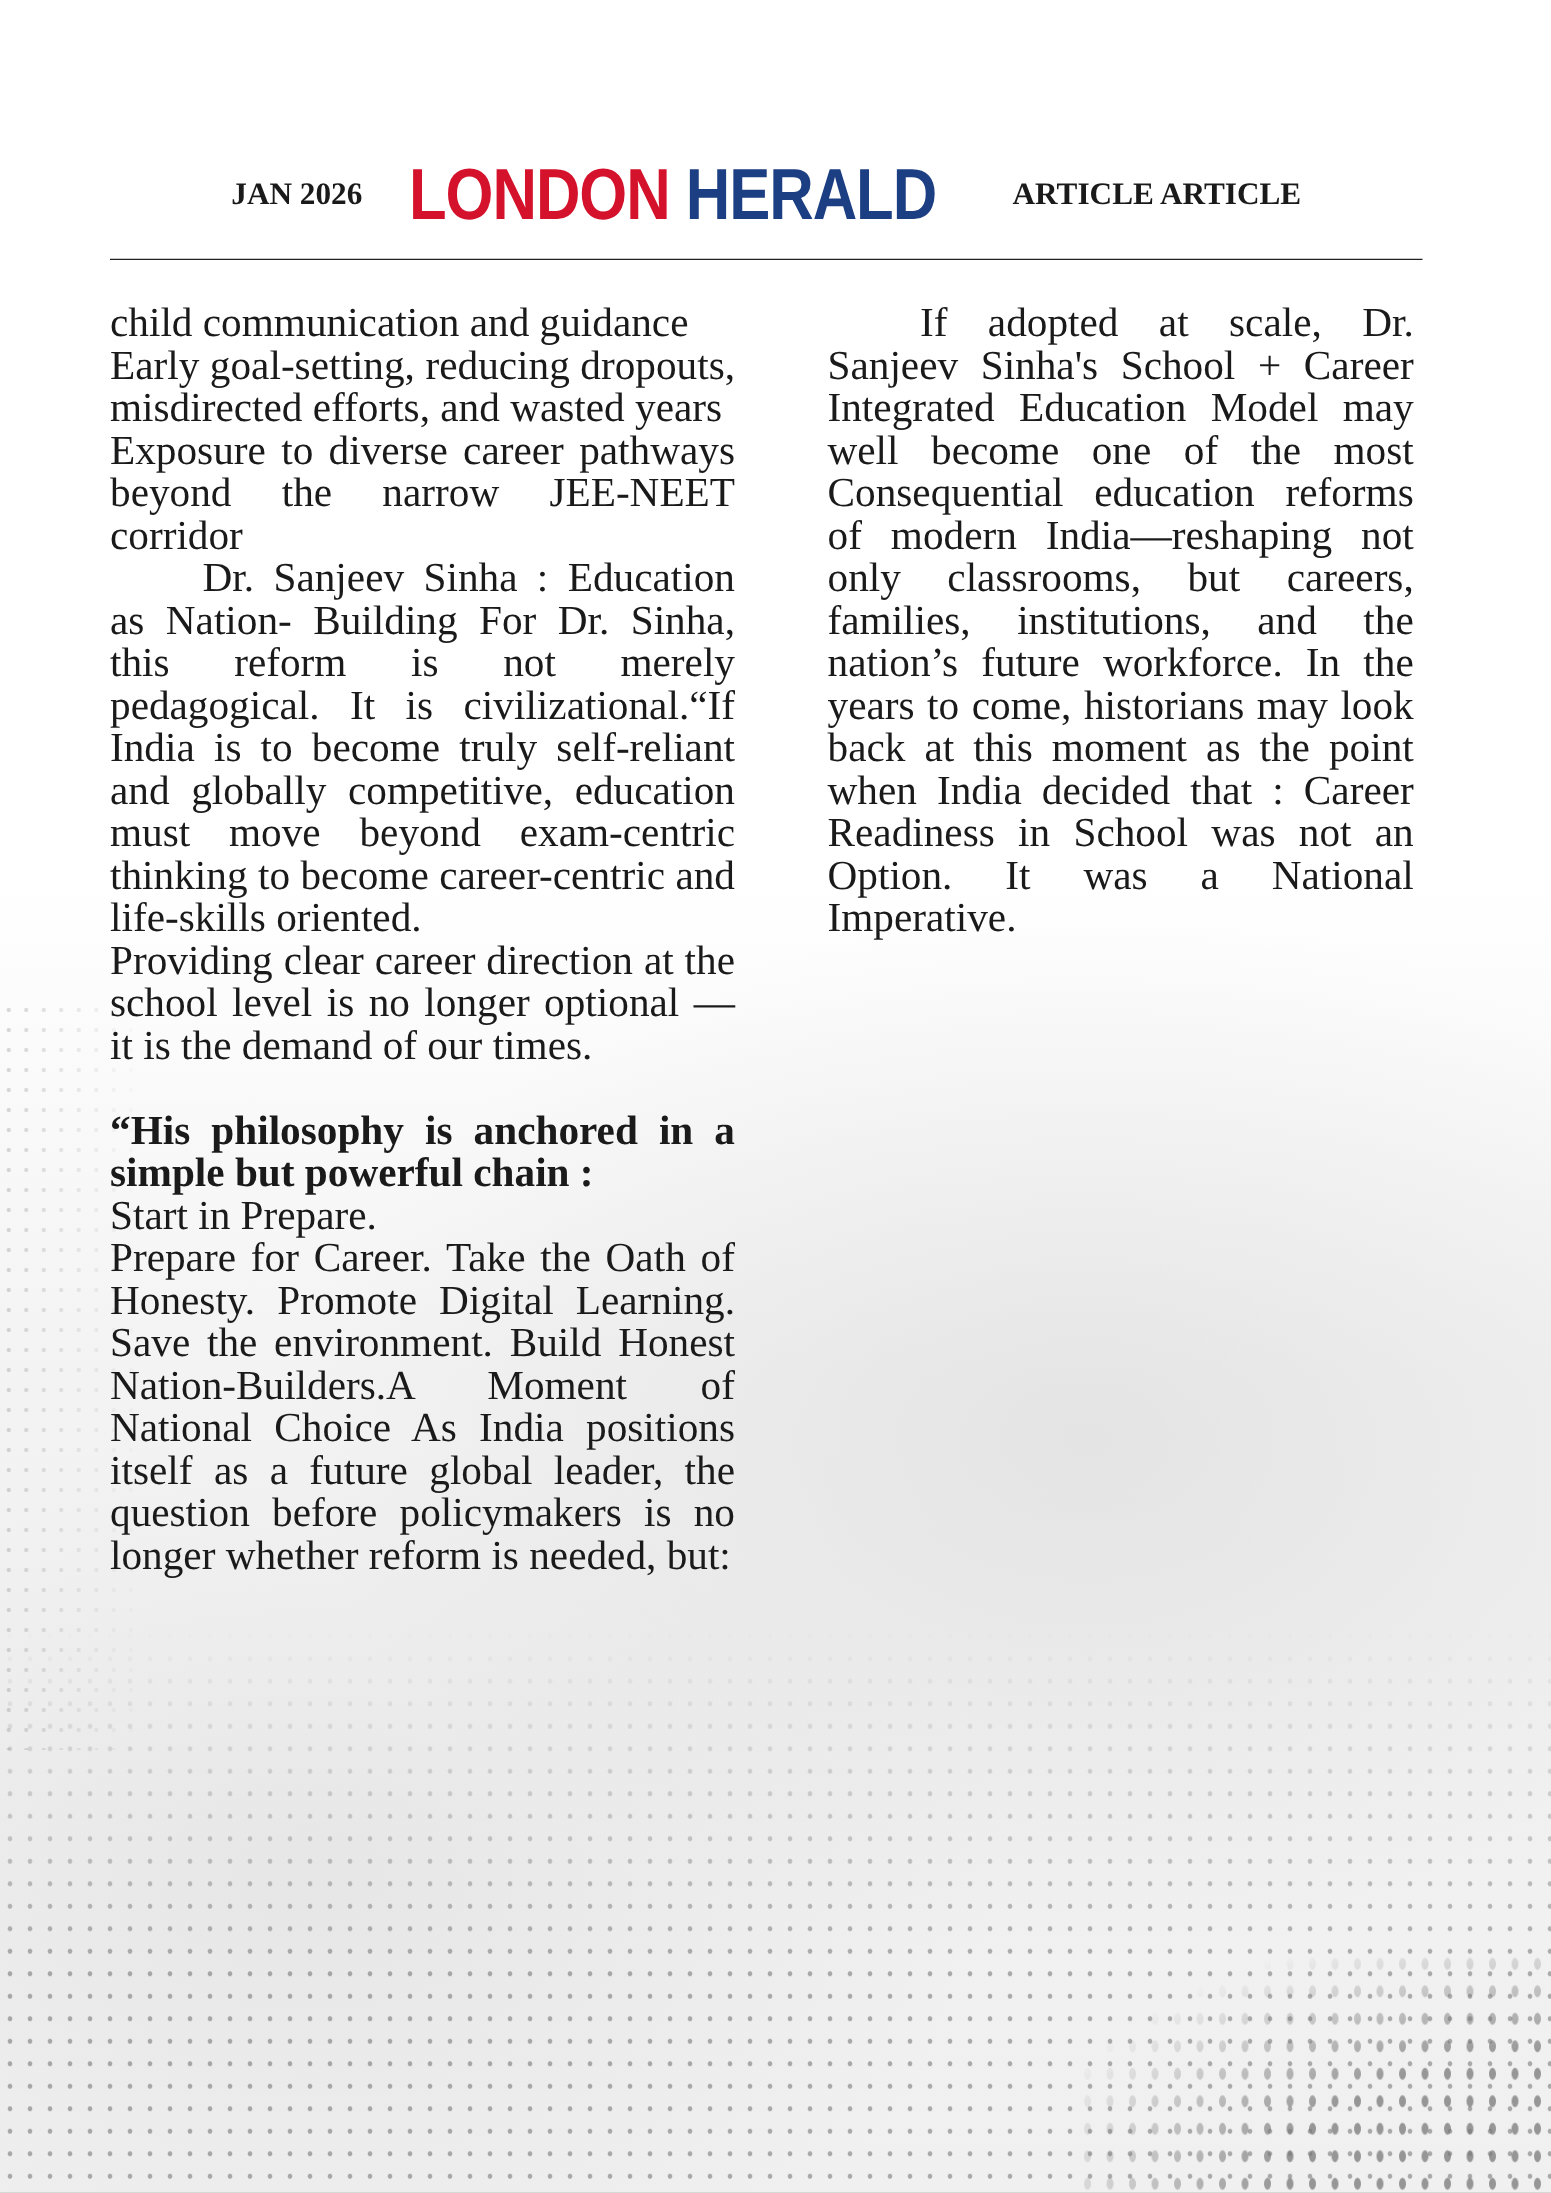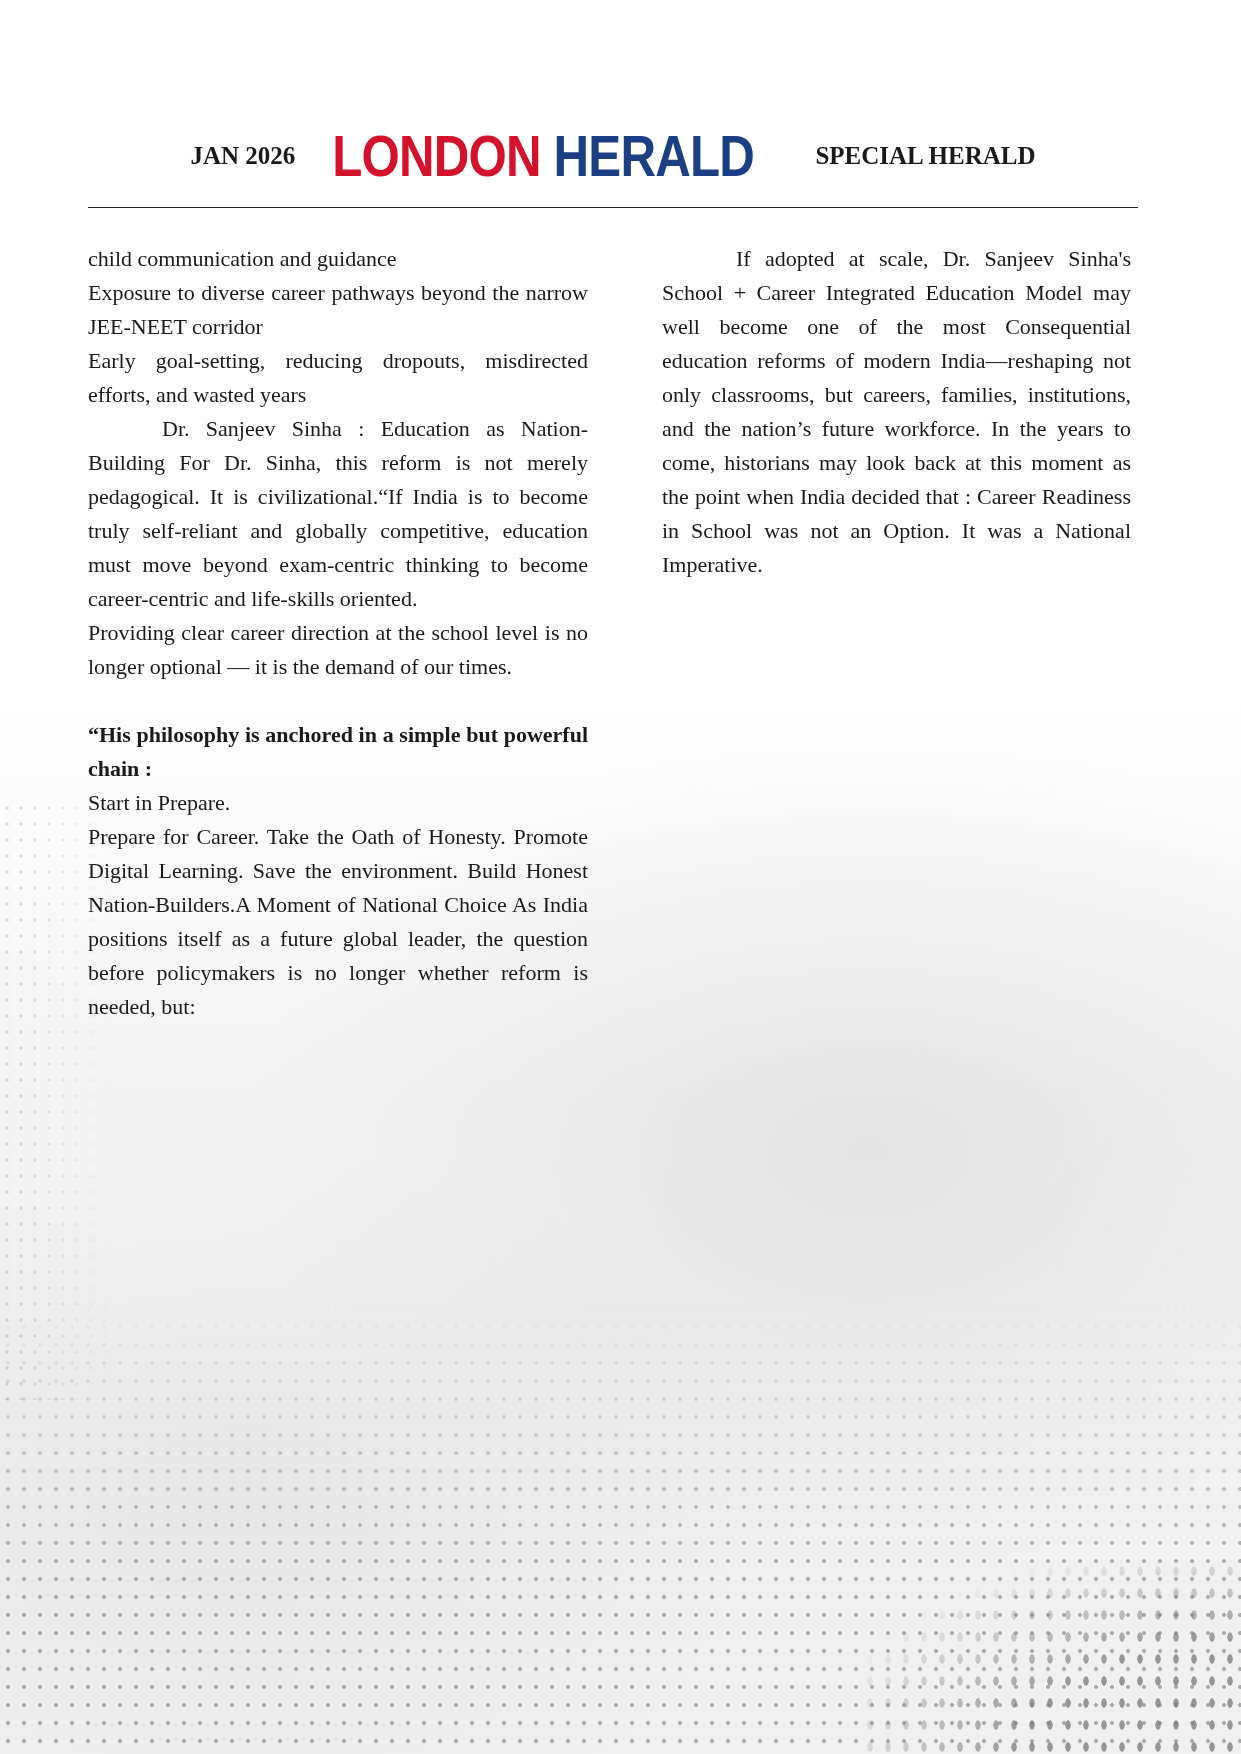--- a/index.html
+++ b/index.html
@@ -65,21 +65,21 @@
   }
   .mh-red { color: #d5122b; }
   .mh-blue { color: #1c3e83; }
   .rule {
     position: absolute; left: 88px; top: 207px; width: 1050px; height: 0;
     border-top: 1.5px solid #222;
   }
 
   .col {
     position: absolute; top: 242px;
-    font-size: 22px; line-height: 34px; text-align: justify;
+    font-size: 33px; line-height: 34px; text-align: justify;
   }
   .col-left { left: 88px; width: 500px; }
   .col-right { left: 662px; width: 469px; }
   .col p { margin: 0; }
   .indent { text-indent: 74px; }
   .bold { font-weight: bold; }
   .spacer { height: 34px; }
 </style>
 </head>
 <body>
@@ -91,28 +91,28 @@
 <div class="dots-big"></div>
 
 <div class="content">
 
   <header class="masthead">
     <span class="mh-date">JAN 2026</span>
     <span class="mh-title">
       <span class="mh-red">LONDON</span>
       <span class="mh-blue">HERALD</span>
     </span>
-    <span class="mh-section">SPECIAL HERALD</span>
+    <span class="mh-section">ARTICLE ARTICLE</span>
   </header>
   <div class="rule"></div>
 
   <article class="col col-left">
     <p style="text-align:left">child communication and guidance</p>
+    <p>Early goal-setting, reducing dropouts, misdirected efforts, and wasted years</p>
     <p>Exposure to diverse career pathways beyond the narrow JEE-NEET corridor</p>
-    <p>Early goal-setting, reducing dropouts, misdirected efforts, and wasted years</p>
     <p class="indent">Dr. Sanjeev Sinha : Education as Nation- Building For Dr. Sinha, this reform is not merely pedagogical. It is civilizational.“If India is to become truly self-reliant and globally competitive, education must move beyond exam-centric thinking to become career-centric and life-skills oriented.</p>
     <p>Providing clear career direction at the school level is no longer optional — it is the demand of our times.</p>
     <div class="spacer"></div>
     <p class="bold">“His philosophy is anchored in a simple but powerful chain :</p>
     <p>Start in Prepare.</p>
     <p>Prepare for Career. Take the Oath of Honesty. Promote Digital Learning. Save the environment. Build Honest Nation-Builders.A Moment of National Choice As India positions itself as a future global leader, the question before policymakers is no longer whether reform is needed, but:</p>
   </article>
 
   <article class="col col-right">
     <p class="indent">If adopted at scale, Dr. Sanjeev Sinha's School + Career Integrated Education Model may well become one of the most Consequential education reforms of modern India—reshaping not only classrooms, but careers, families, institutions, and the nation’s future workforce. In the years to come, historians may look back at this moment as the point when India decided that : Career Readiness in School was not an Option. It was a National Imperative.</p>

